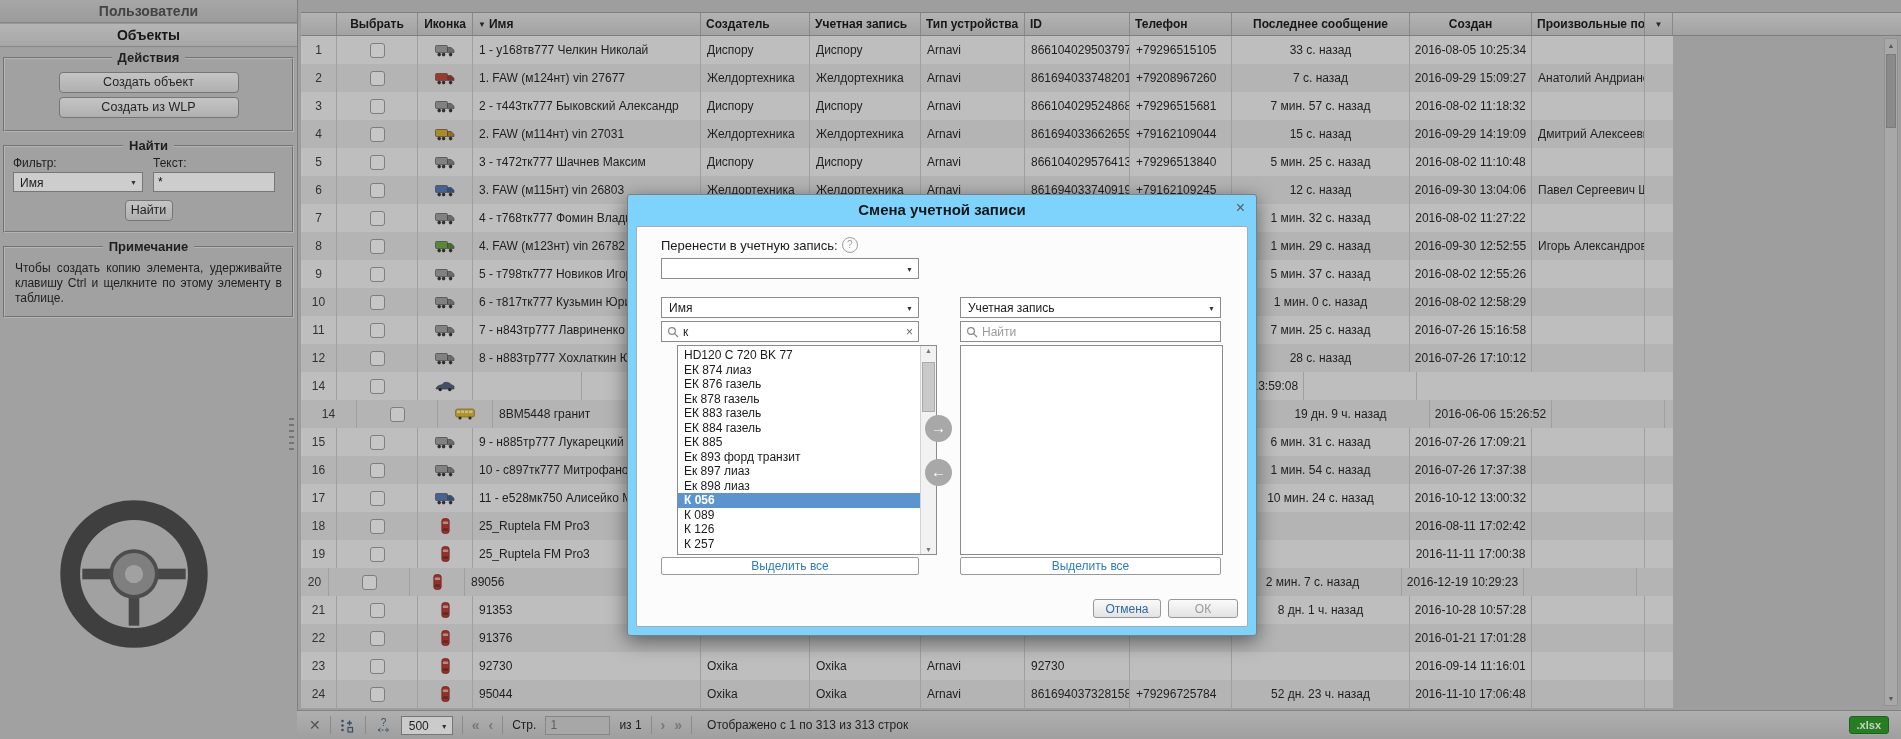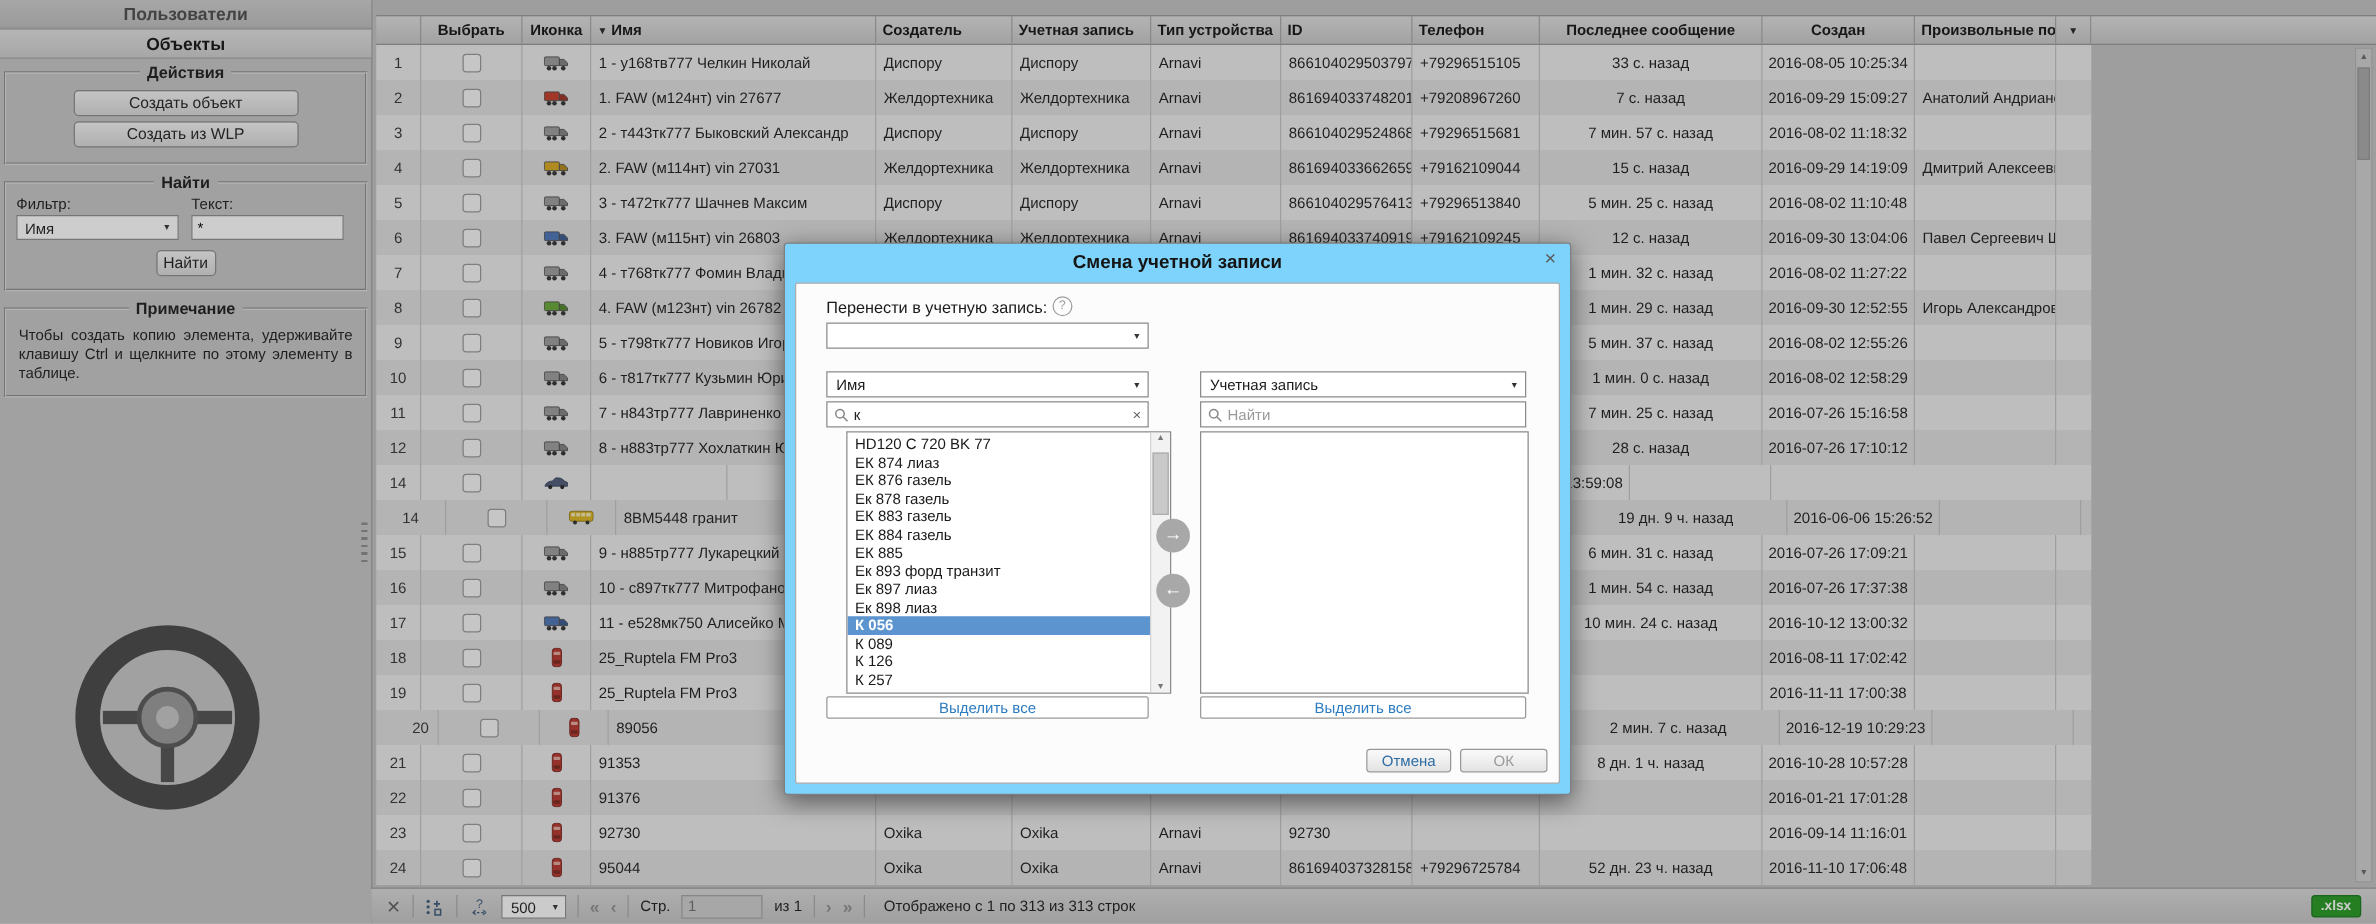--- a/index.html
+++ b/index.html
@@ -1063,21 +1063,21 @@
           <span></span>
         </div>
         <div class="td center" style="width: 122px;">
           <span>2016-11-11 17:00:38</span>
         </div>
         <div class="td" style="width: 113px;">
           <span></span>
         </div>
       </div>
       <div class="trow">
-        <div class="td center" style="width: 28px; margin-left: 22px;">
+        <div class="td center" style="width: 28px;">
           <span class="num">20</span>
         </div>
         <div class="td center" style="width: 81px;">
           <div class="cb"></div>
         </div>
         <div class="td center" style="width: 55px;">
           <span class="veh">
             <svg width="9" height="16" viewBox="0 0 9 16">
               <rect x="0.8" y="0.6" width="7.4" height="14.8" rx="2.6" fill="#b63229" stroke="#6e1d16" stroke-width="0.7"></rect>
               <rect x="1.8" y="3.4" width="5.4" height="2.6" rx="0.8" fill="#e2a79d"></rect>

